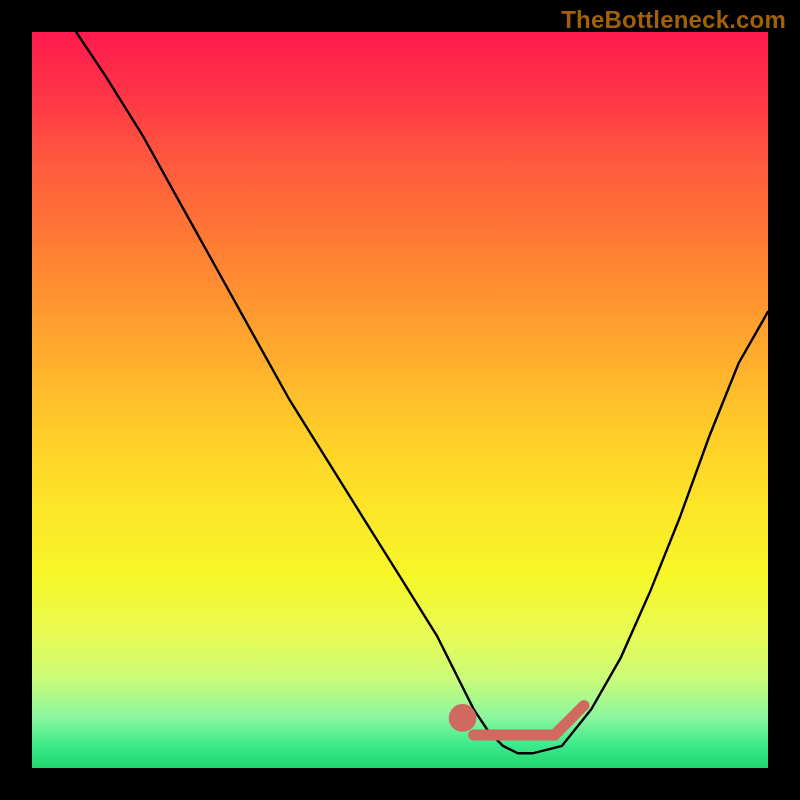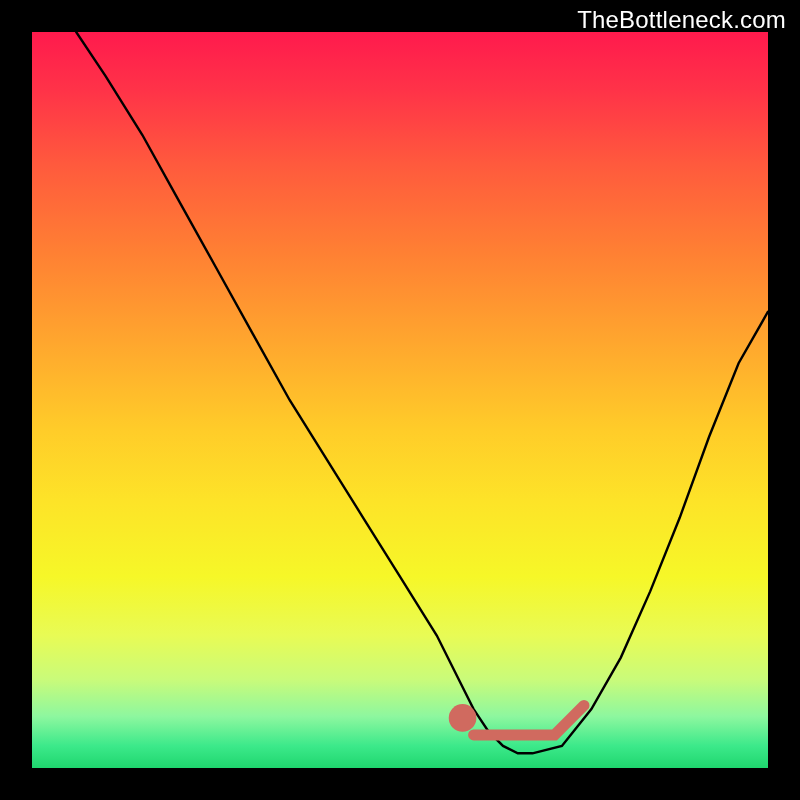--- a/index.html
+++ b/index.html
@@ -31,22 +31,22 @@
       #8df79f 93%,
       #3ce98a 97%,
       #1fd66e 100%
     );
   }
   .watermark {
     position: absolute;
     top: 6px;
     right: 14px;
     font-size: 24px;
-    font-weight: 400;
-    color: #ffffff;
+    font-weight: 700;
+    color: #a16207;
     letter-spacing: 0.2px;
     user-select: none;
   }
   svg.plot {
     position: absolute;
     left: 0;
     top: 0;
     width: 736px;
     height: 736px;
   }

